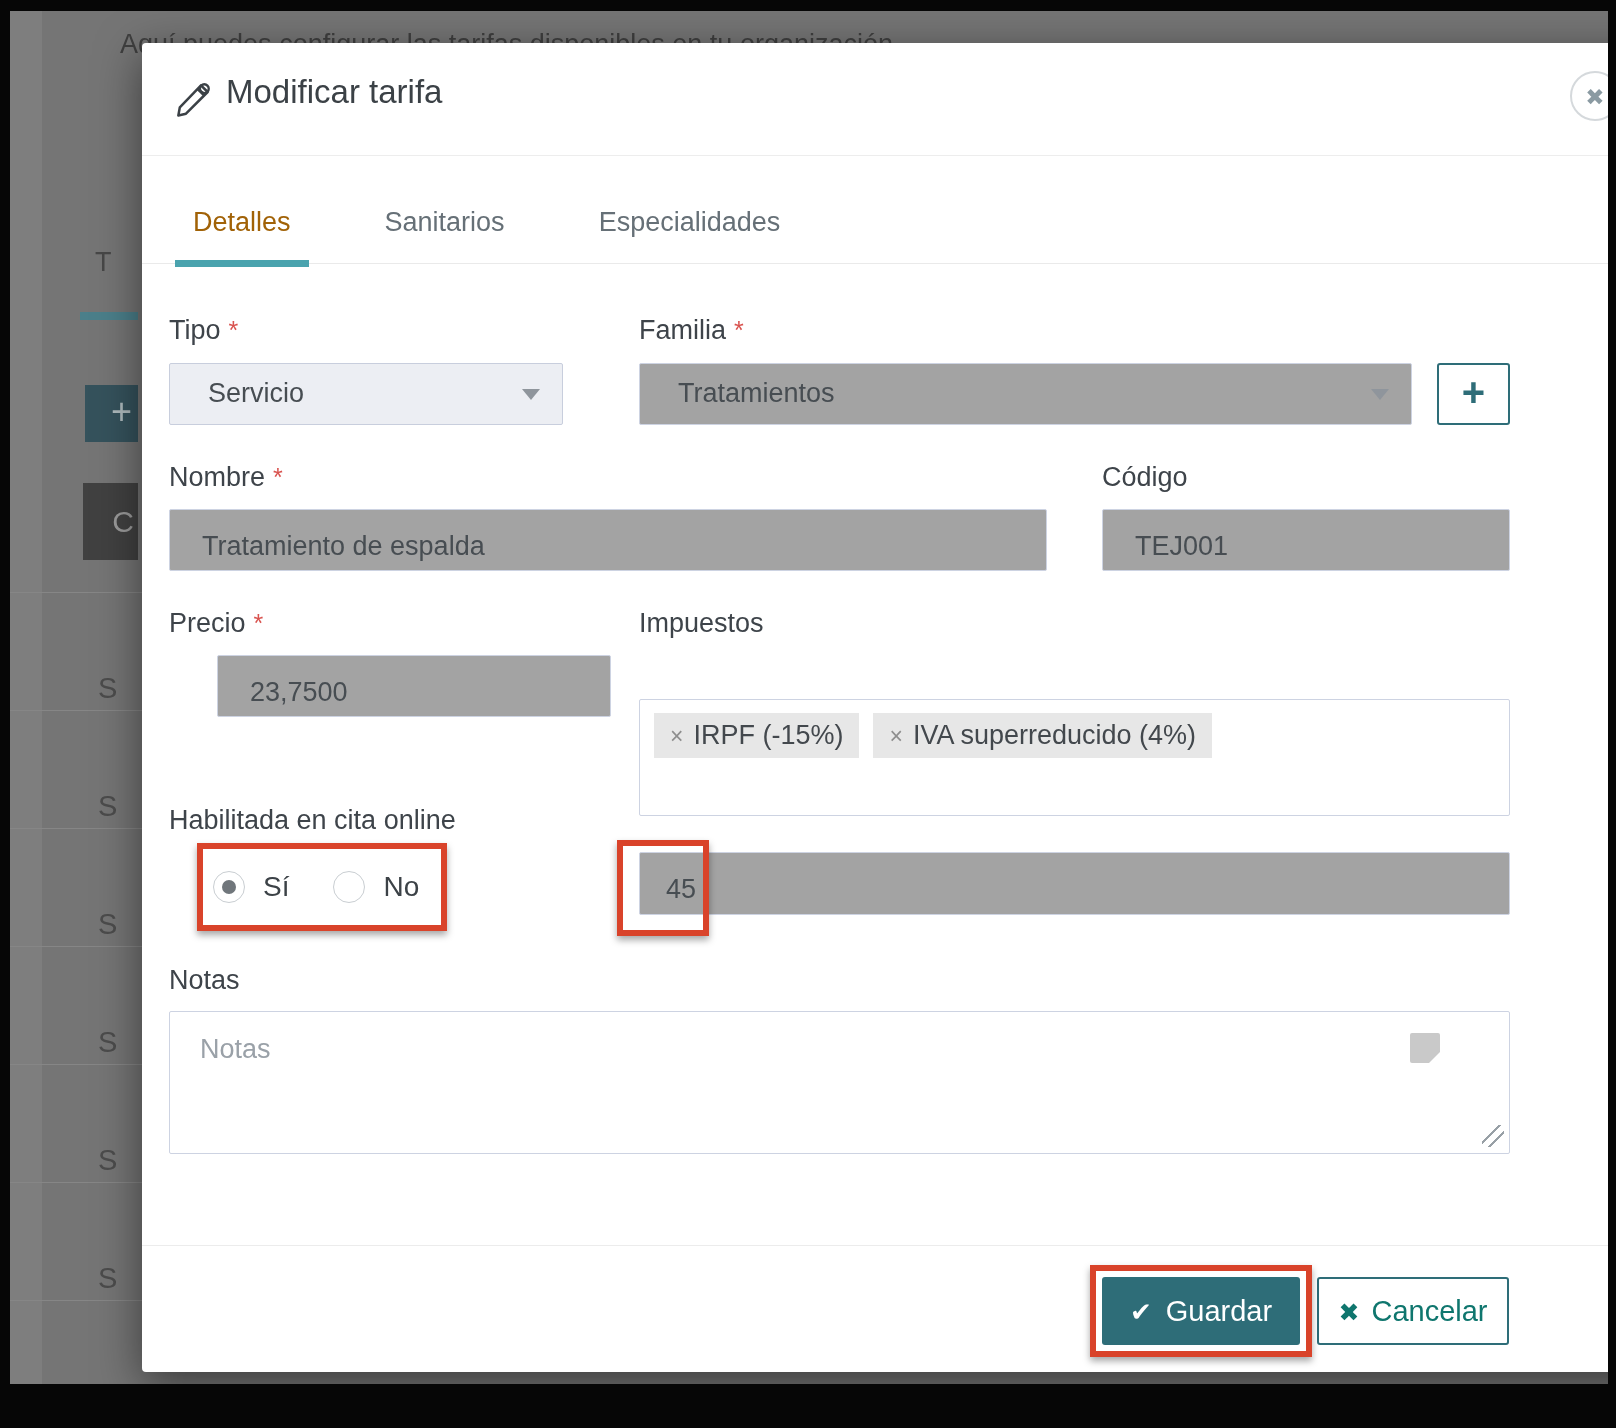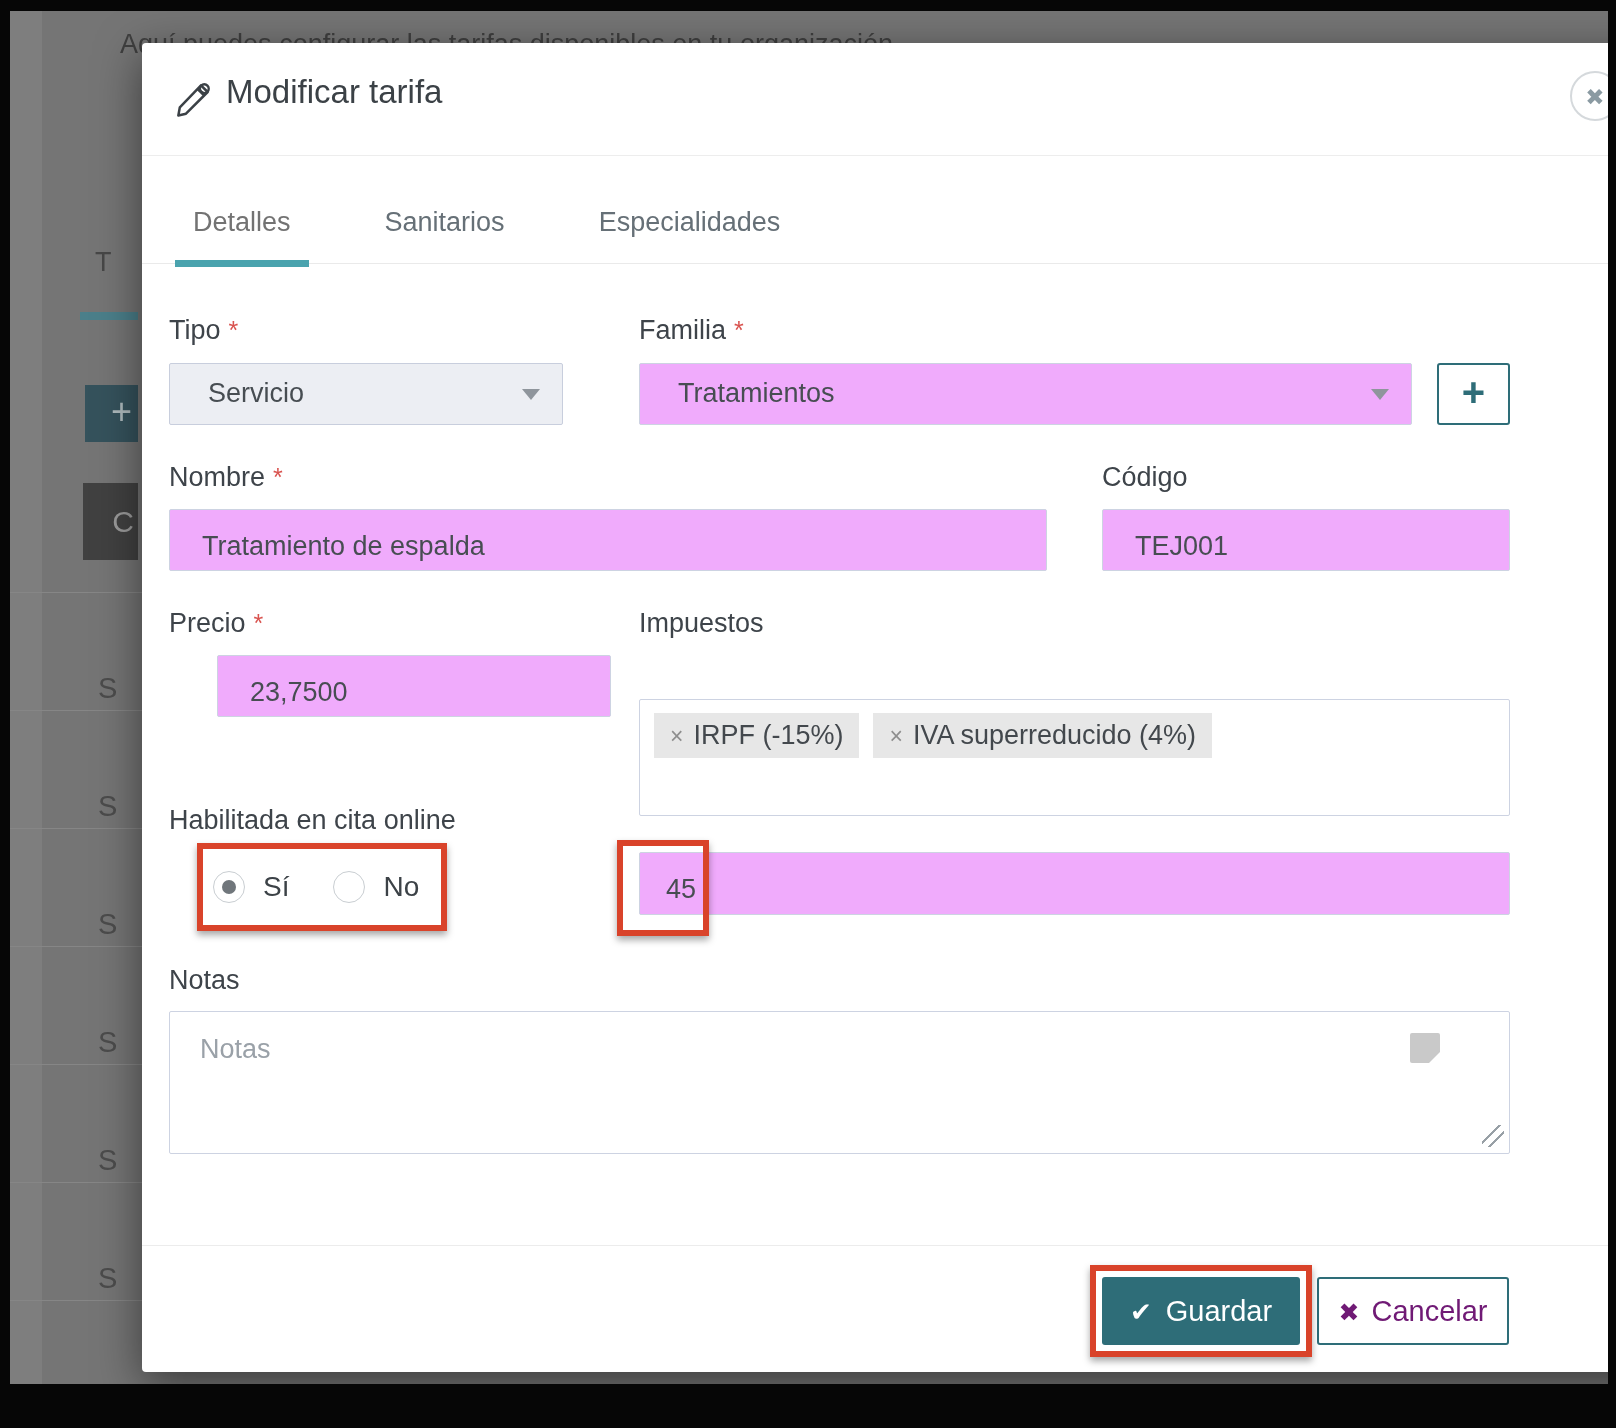--- a/index.html
+++ b/index.html
@@ -45,26 +45,26 @@
     box-sizing:border-box;cursor:pointer;background:#fff;
   }
   .m-tabs{
     position:absolute;left:0;right:0;top:112px;height:109px;border-bottom:1px solid #eaeaea;
     padding-left:33px;display:flex;gap:58px;align-items:flex-end;box-sizing:border-box;
   }
   .m-tab{
     font-size:27px;color:#667077;padding:0 18px 22px;border-bottom:7px solid transparent;
     margin-bottom:-4px;cursor:pointer;
   }
-  .m-tab.active{color:#737373;border-bottom-color:#4aa3ae;margin-top:36px;}
+  .m-tab.active{color:#a16207;border-bottom-color:#4aa3ae;margin-top:36px;}
 
   .f-label{position:absolute;font-size:27px;color:#3e444a;white-space:nowrap;}
   .req{color:#d9534f;margin-left:8px;font-size:25px;}
   .box{
-    position:absolute;height:62px;border:1.5px solid #cdd3e2;border-radius:2px;background:#f0abfc;
+    position:absolute;height:62px;border:1.5px solid #cdd3e2;border-radius:2px;background:#a3a3a3;
     box-sizing:border-box;font-size:27px;color:#474d52;
   }
   .selectbox{line-height:59px;padding-left:38px;cursor:pointer;}
   .selectbox.disabled{background:#eceef3;border-color:#c8cedd;}
   .caret{
     position:absolute;right:22px;top:50%;margin-top:-5px;width:0;height:0;
     border-left:9px solid transparent;border-right:9px solid transparent;border-top:11px solid #8f959c;
   }
   input.box{padding:12px 0 0 32px;outline:none;}
 
@@ -114,21 +114,21 @@
 
   .m-footline{position:absolute;left:0;right:0;top:1202px;height:1px;background:#ececec;}
   .btn-save{
     position:absolute;left:960px;top:1234px;width:198px;height:68px;background:#2e6d78;border:none;
     border-radius:3px;color:#ffffff;font-size:29px;cursor:pointer;
     font-family:"Liberation Sans","DejaVu Sans",sans-serif;
   }
   .btn-save .ic{margin-right:14px;font-size:26px;}
   .btn-cancel{
     position:absolute;left:1175px;top:1234px;width:192px;height:68px;background:#ffffff;
-    border:2px solid #2e6d78;border-radius:3px;color:#701a75;font-size:29px;cursor:pointer;
+    border:2px solid #2e6d78;border-radius:3px;color:#0f766e;font-size:29px;cursor:pointer;
     font-family:"Liberation Sans","DejaVu Sans",sans-serif;
   }
   .btn-cancel .ic{margin-right:12px;font-size:25px;}
 </style>
 </head>
 <body>
 
 <div class="screen">
 
   <div class="bd-strip"></div>

